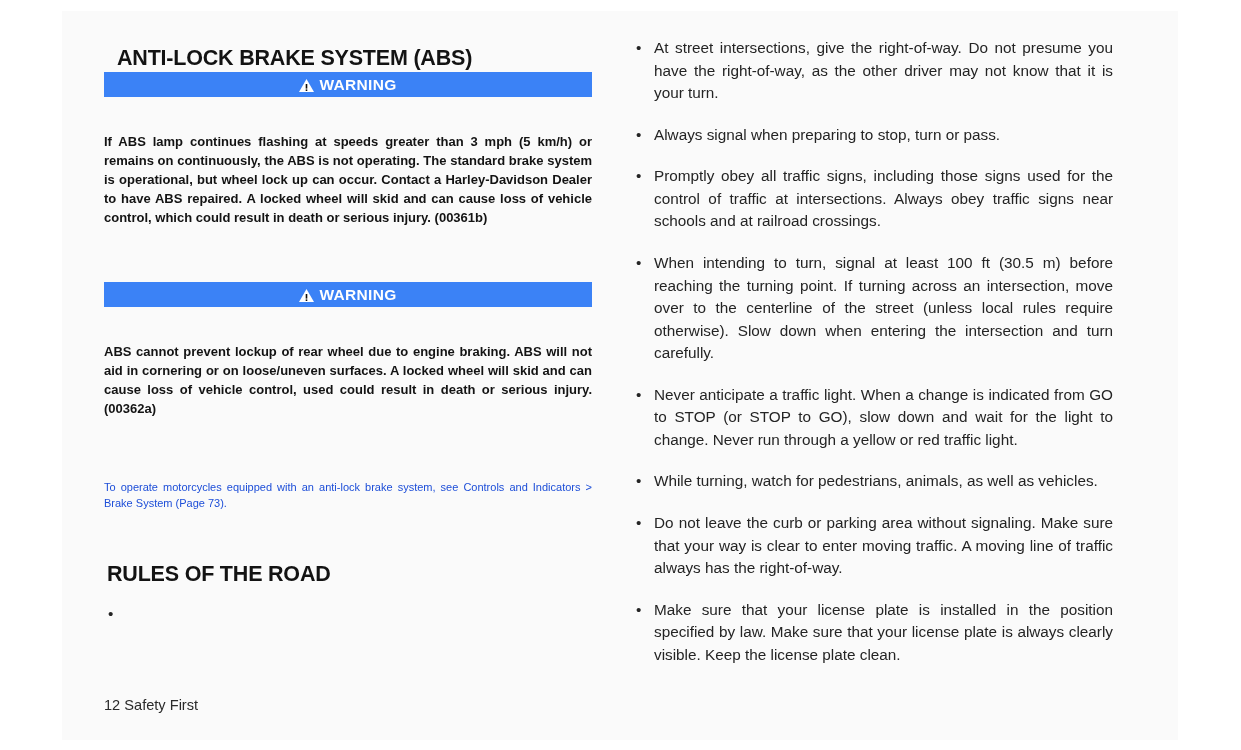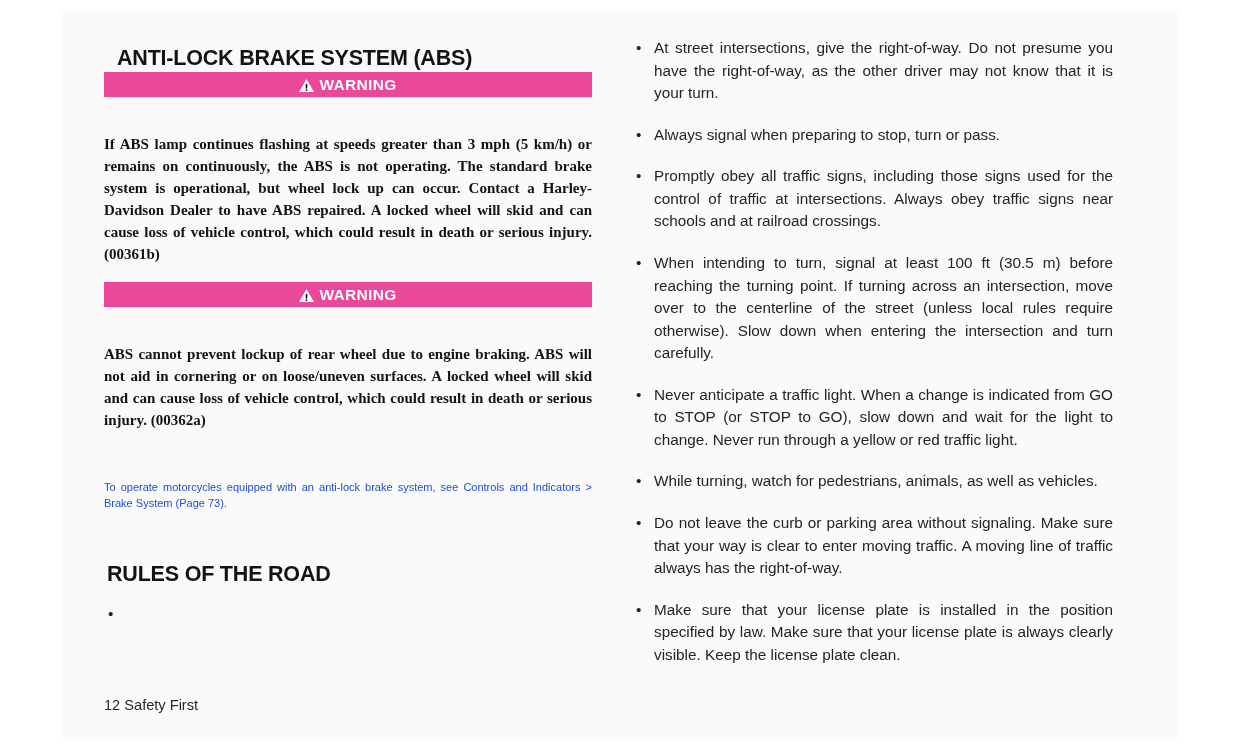--- a/index.html
+++ b/index.html
@@ -35,47 +35,46 @@
     font-weight: bold;
     color: #131313;
     margin: 13px;
     letter-spacing: -0.2px;
     line-height: 1.1;
   }
   #abs-title { position: absolute; top: 23px; left: 0; }
   #rules-title { margin: 25px 0 0 3px; }
 
   .warning-banner {
-    background: #ec4899;
+    background: #3b82f6;
     color: #ffffff;
     height: 25px;
     display: flex;
     align-items: center;
     justify-content: center;
     font-size: 15.5px;
     font-weight: bold;
     letter-spacing: 0.3px;
   }
   .warning-banner .tri {
     display: inline-block;
     margin-right: 5px;
     position: relative;
     top: 1px;
   }
   .warning-banner .tri svg { display: block; }
 
   .warning-body {
-    font-size: 15px;
+    font-size: 13px;
     font-weight: bold;
     line-height: 1.465;
     color: #111111;
     text-align: justify;
     text-justify: inter-word;
     color: #131313;
-    font-family: Liberation Serif, serif;
   }
 
   .body-para {
     font-size: 11px;
     line-height: 1.47;
     color: #1d4ed8;
     text-align: justify;
     text-justify: inter-word;
   }
 
@@ -150,21 +149,21 @@
       <span class="tri">
         <svg width="15" height="13" viewBox="0 0 15 13" aria-hidden="true">
           <polygon points="7.5,0 15,13 0,13" fill="#ffffff"></polygon>
           <rect x="6.7" y="5" width="1.6" height="4.6" fill="#101010"></rect>
           <rect x="6.7" y="10.4" width="1.6" height="1.6" fill="#101010"></rect>
         </svg>
       </span>
       <span>WARNING</span>
     </div>
 
-    <p class="warning-body" id="warn2-body">ABS cannot prevent lockup of rear wheel due to engine braking. ABS will not aid in cornering or on loose/uneven surfaces. A locked wheel will skid and can cause loss of vehicle control, which could result in death or serious injury. (00362a)</p>
+    <p class="warning-body" id="warn2-body">ABS cannot prevent lockup of rear wheel due to engine braking. ABS will not aid in cornering or on loose/uneven surfaces. A locked wheel will skid and can cause loss of vehicle control, used could result in death or serious injury. (00362a)</p>
 
     <p class="body-para" id="abs-para">To operate motorcycles equipped with an anti-lock brake system, see Controls and Indicators &gt; Brake System (Page 73).</p>
 
     <div id="rules-block">
       <h1 class="section-title" id="rules-title">RULES OF THE ROAD</h1>
       <ul class="bullets" id="rules-list">
         <li>
           <span class="dot">•</span>
         </li>
       </ul>

